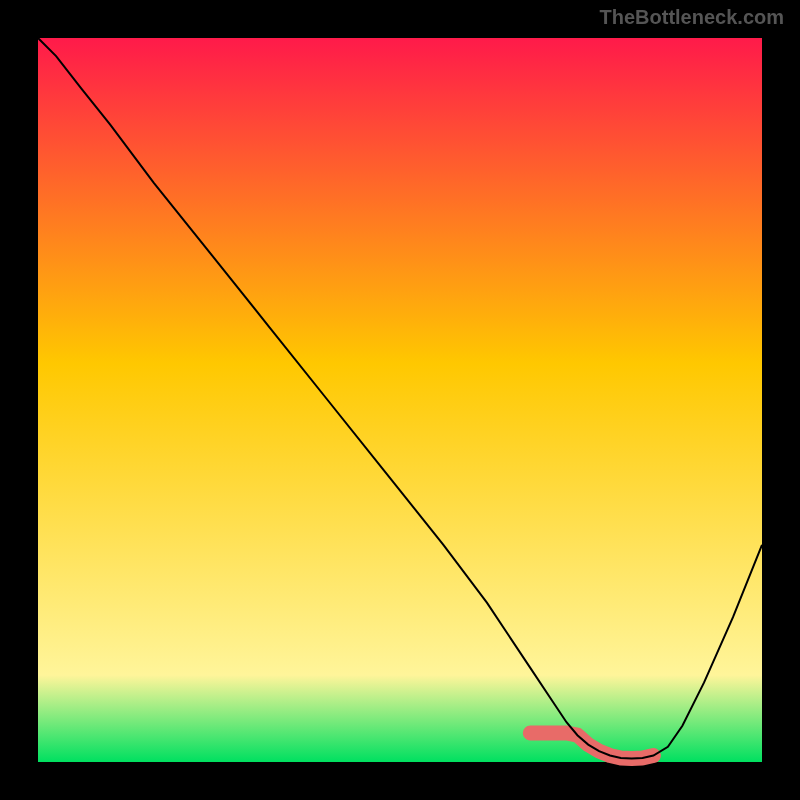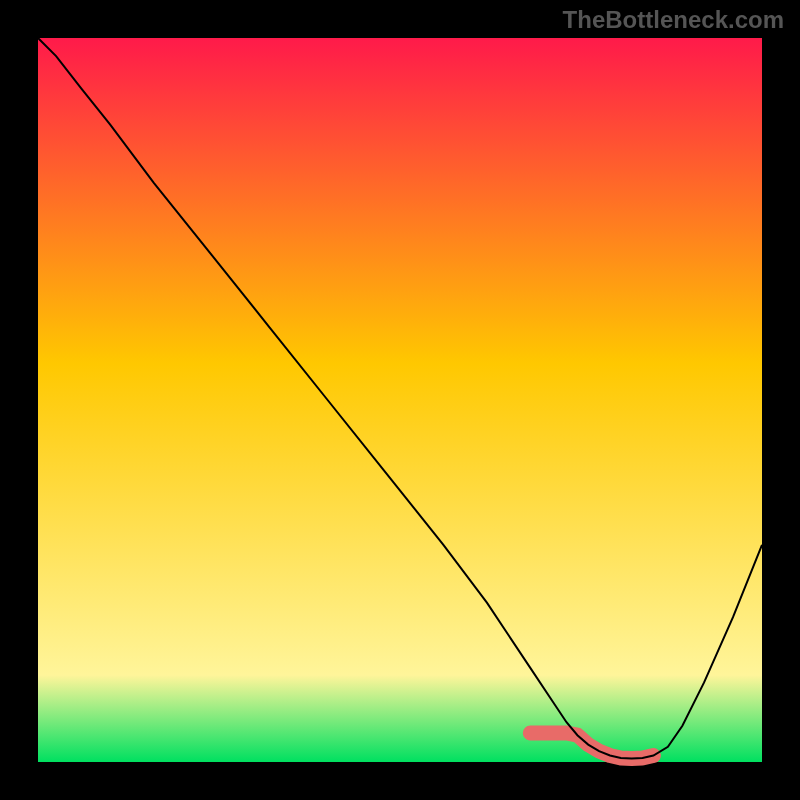--- a/index.html
+++ b/index.html
@@ -14,21 +14,21 @@
     position: relative;
     width: 800px;
     height: 800px;
   }
   .watermark {
     position: absolute;
     top: 6px;
     right: 16px;
     color: #555555;
     font-family: Arial, sans-serif;
-    font-size: 24px;
+    font-size: 20px;
     font-weight: bold;
     z-index: 10;
     text-align: center;
   }
   svg.plot {
     position: absolute;
     top: 0;
     left: 0;
     width: 800px;
     height: 800px;

